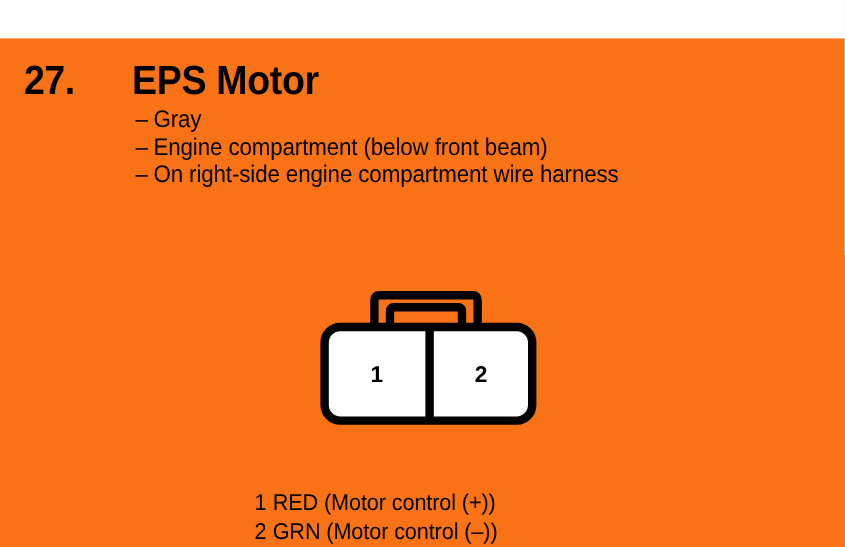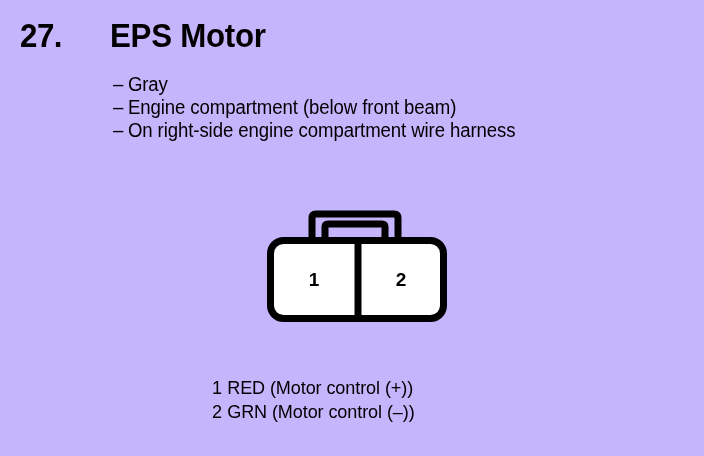--- a/index.html
+++ b/index.html
@@ -12,21 +12,22 @@
     height: 456px;
     position: relative;
     overflow: hidden;
     font-family: "Liberation Sans", "DejaVu Sans", sans-serif;
     color: #000000;
     -webkit-font-smoothing: none;
   }
   .page {
     position: absolute;
     inset: 0;
-    background: #c4b5fd;
+    background: #f97316;
+    margin-top: 32px;
   }
 
   
   .header {
     position: absolute;
     left: 0;
     top: 14px;
     width: 704px;
     height: 46px;
   }
@@ -52,21 +53,21 @@
     line-height: 42px;
     transform: scaleX(0.92);
     transform-origin: left top;
     white-space: nowrap;
   }
 
   
   .notes {
     position: absolute;
     left: 113px;
-    top: 73px;
+    top: 57px;
     width: 580px;
   }
   .note-line {
     font-size: 20px;
     line-height: 23px;
     white-space: nowrap;
     transform: scaleX(0.93);
     transform-origin: left top;
     letter-spacing: -0.1px;
   }

